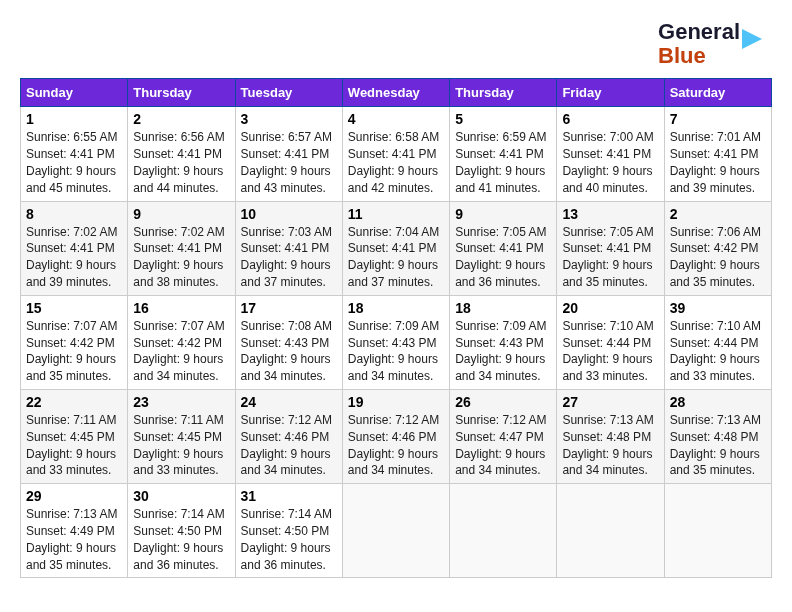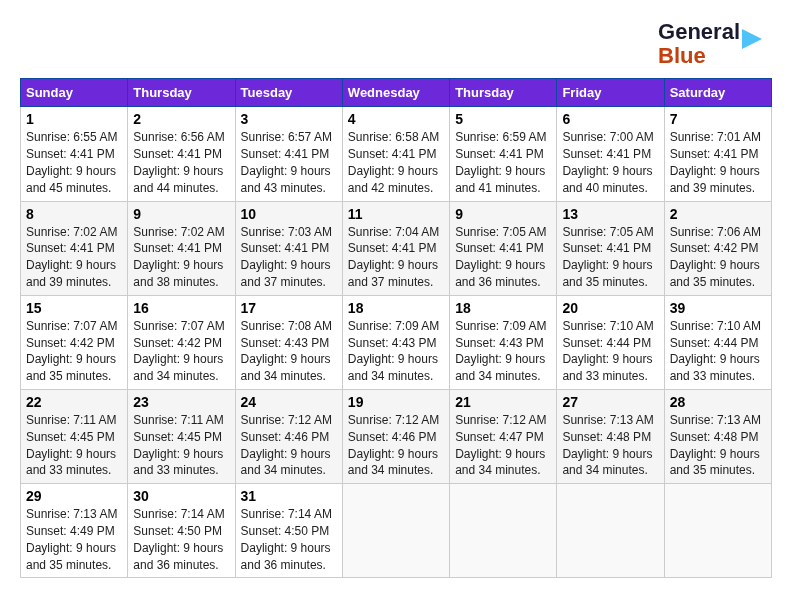--- a/index.html
+++ b/index.html
@@ -154,21 +154,21 @@
       </tr>
       <tr>
         <td><span class="day-num">22</span>
         <span class="day-info">Sunrise: 7:11 AM<br>Sunset: 4:45 PM<br>Daylight: 9 hours and 33 minutes.</span></td>
         <td><span class="day-num">23</span>
         <span class="day-info">Sunrise: 7:11 AM<br>Sunset: 4:45 PM<br>Daylight: 9 hours and 33 minutes.</span></td>
         <td><span class="day-num">24</span>
         <span class="day-info">Sunrise: 7:12 AM<br>Sunset: 4:46 PM<br>Daylight: 9 hours and 34 minutes.</span></td>
         <td><span class="day-num">19</span>
         <span class="day-info">Sunrise: 7:12 AM<br>Sunset: 4:46 PM<br>Daylight: 9 hours and 34 minutes.</span></td>
-        <td><span class="day-num">21</span>
+        <td><span class="day-num">26</span>
         <span class="day-info">Sunrise: 7:12 AM<br>Sunset: 4:47 PM<br>Daylight: 9 hours and 34 minutes.</span></td>
         <td><span class="day-num">27</span>
         <span class="day-info">Sunrise: 7:13 AM<br>Sunset: 4:48 PM<br>Daylight: 9 hours and 34 minutes.</span></td>
         <td><span class="day-num">28</span>
         <span class="day-info">Sunrise: 7:13 AM<br>Sunset: 4:48 PM<br>Daylight: 9 hours and 35 minutes.</span></td>
       </tr>
       <tr>
         <td><span class="day-num">29</span>
         <span class="day-info">Sunrise: 7:13 AM<br>Sunset: 4:49 PM<br>Daylight: 9 hours and 35 minutes.</span></td>
         <td><span class="day-num">30</span>

